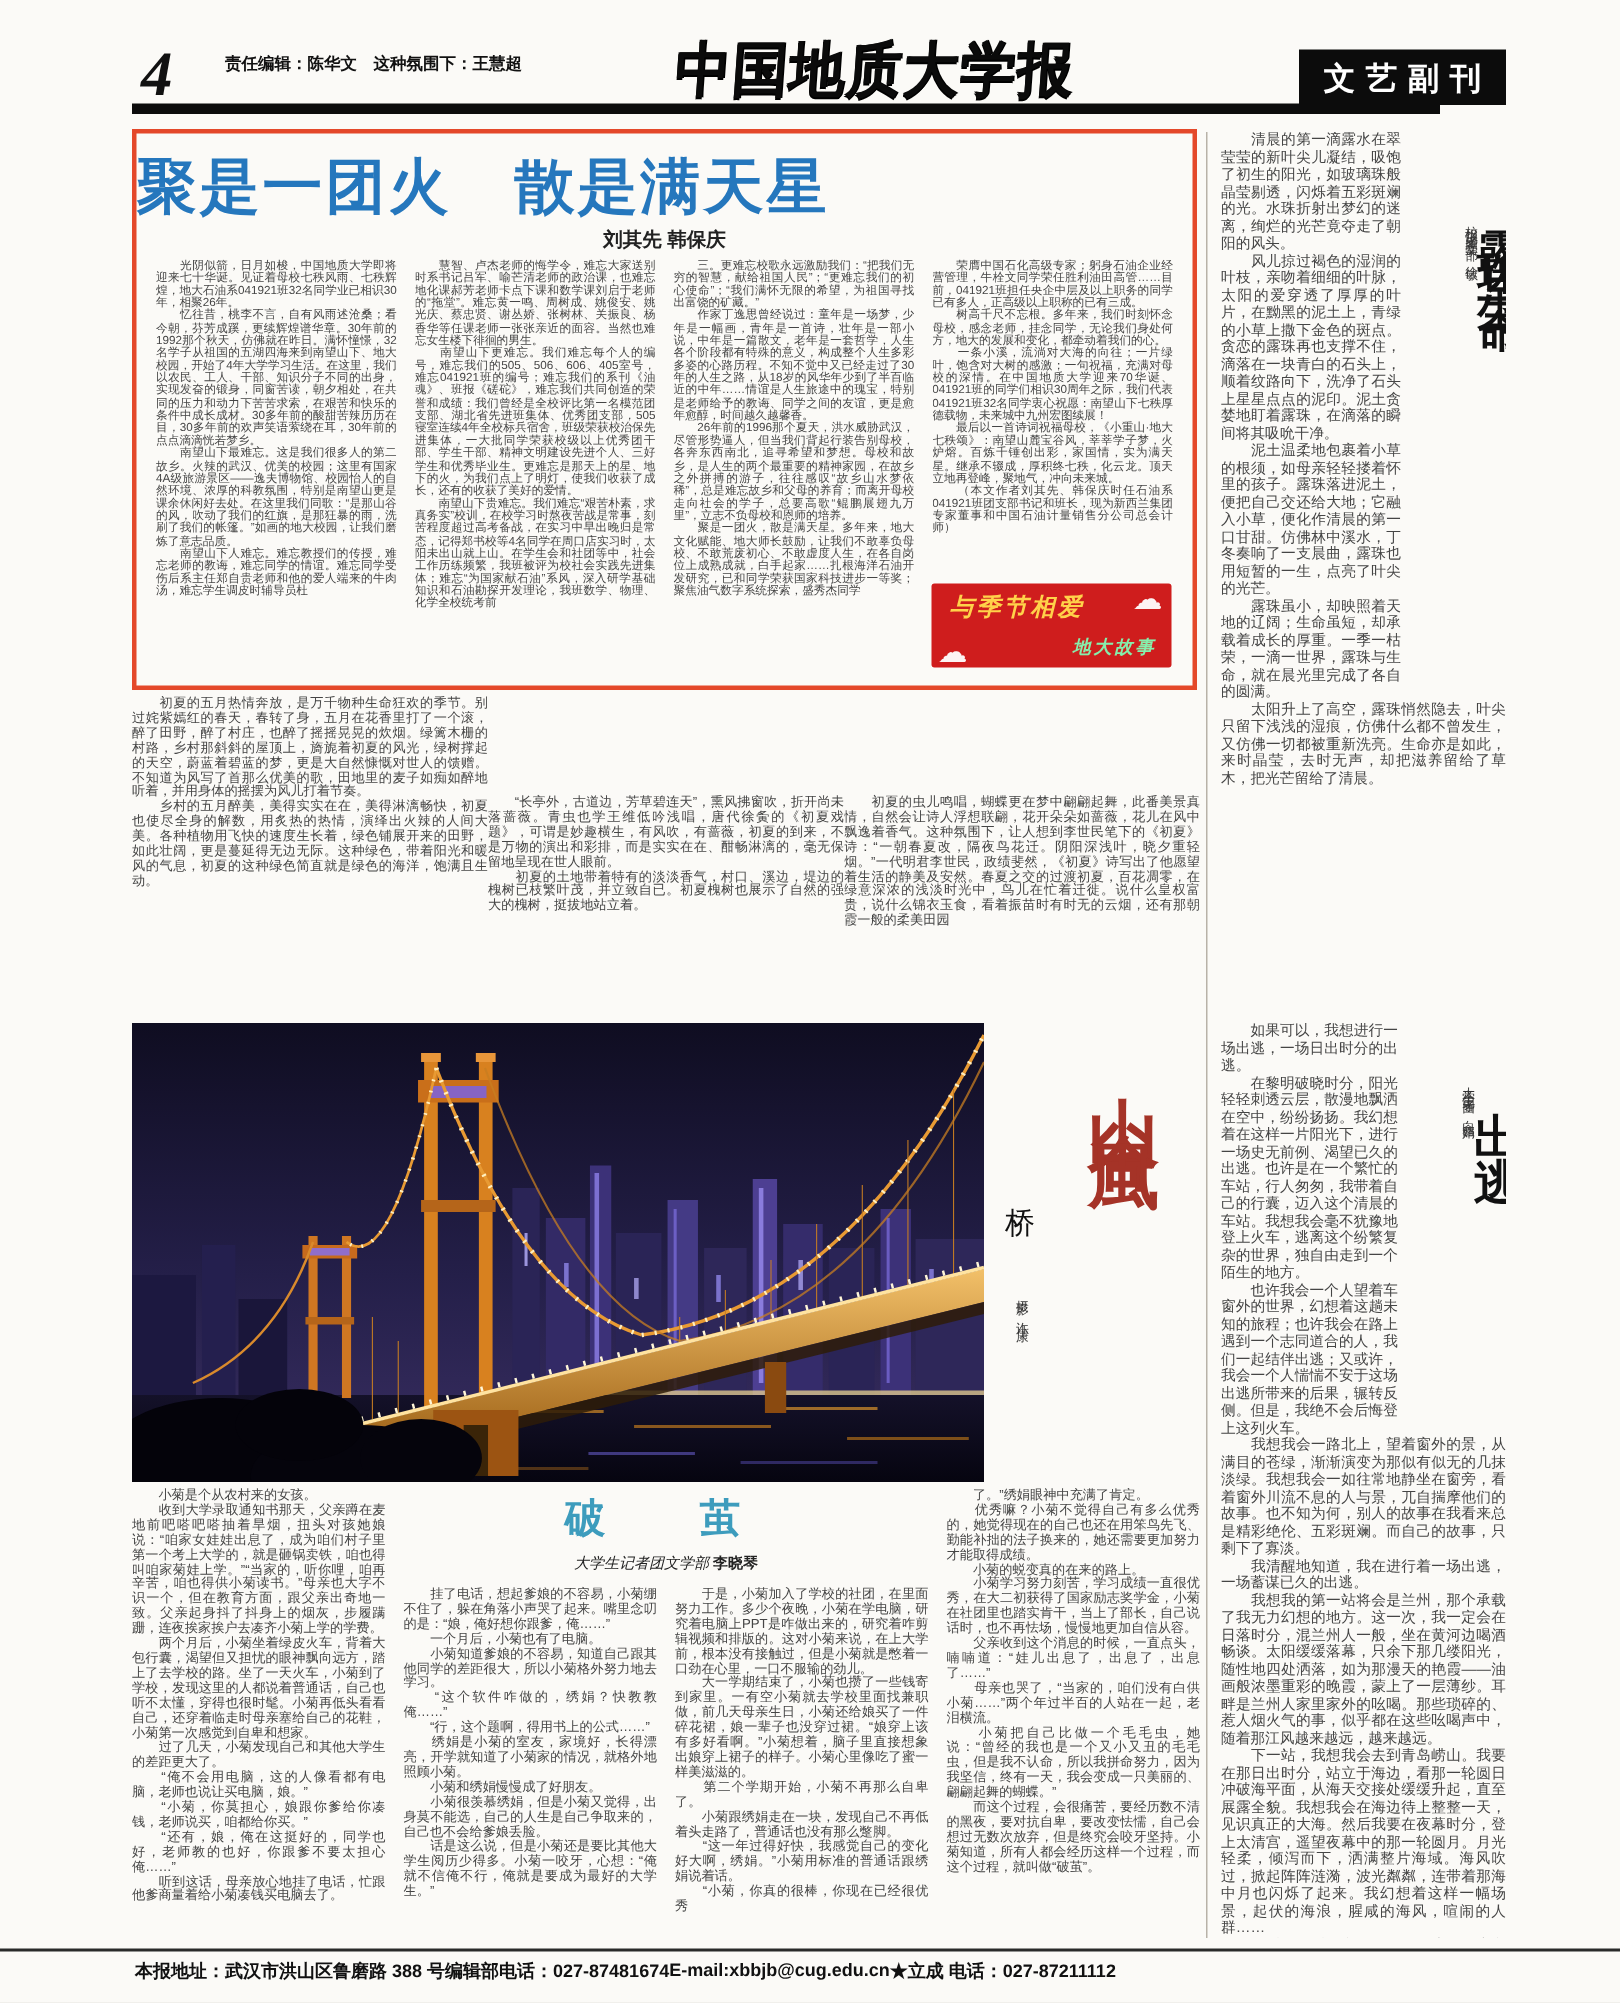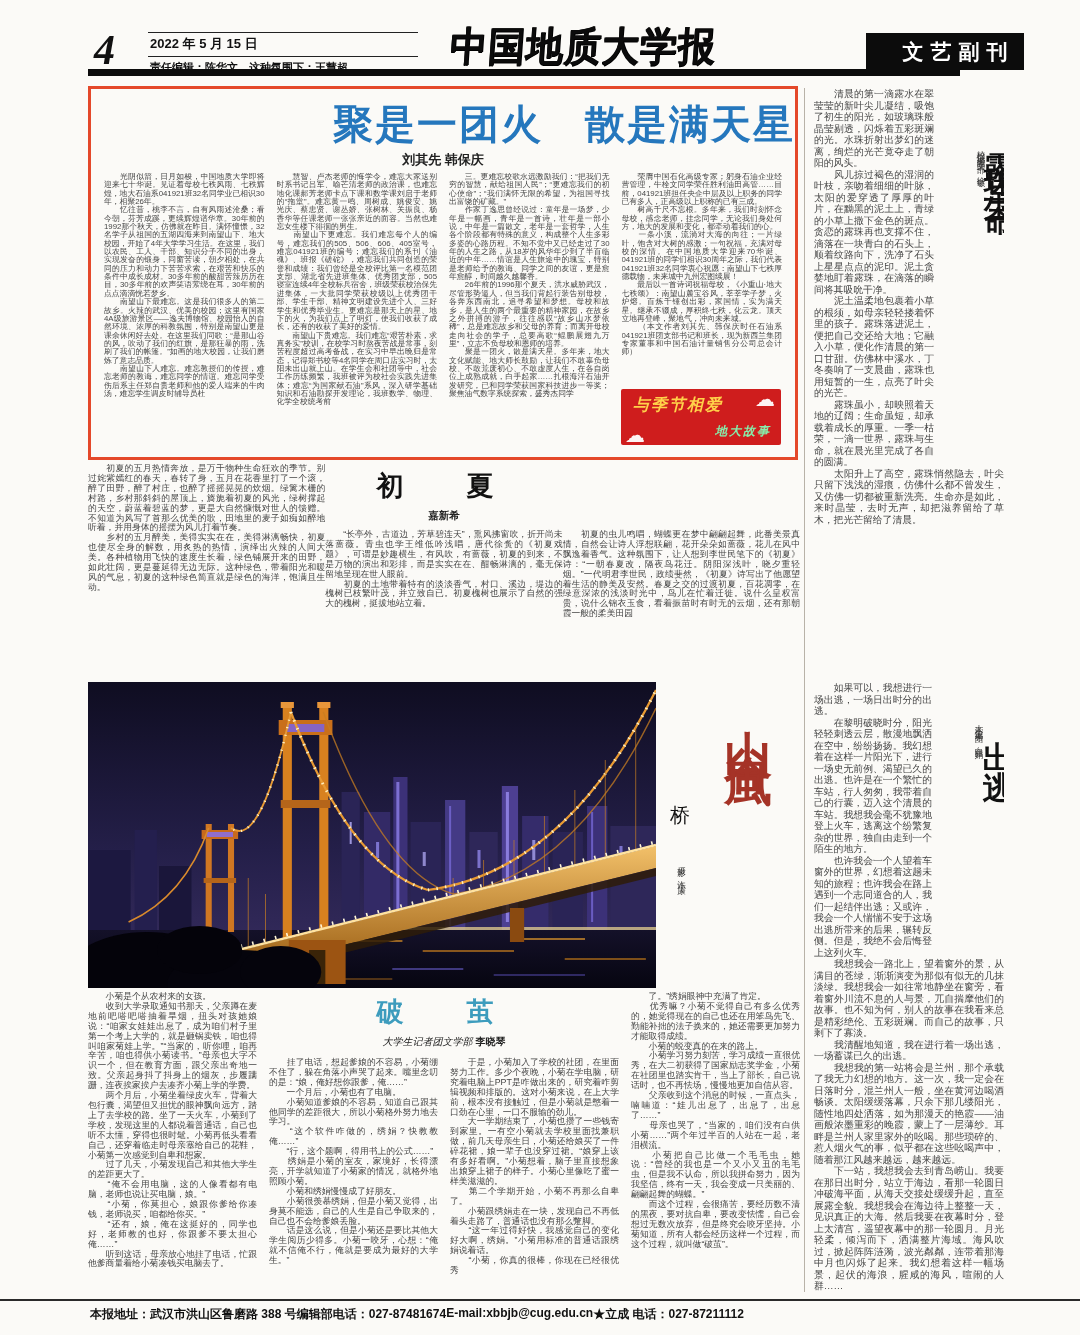--- a/index.html
+++ b/index.html
@@ -8,25 +8,25 @@
   
   .pg-num{position:absolute;left:94px;top:26px;font:italic 900 42px "Liberation Serif",serif;color:#111;}
   .hdr-meta{position:absolute;left:148px;top:32px;width:270px;}
   .hdr-date{font-size:13px;font-weight:700;color:#111;border-top:1px solid #222;border-bottom:1.5px solid #222;padding:2px 0 3px 2px;}
   .hdr-editors{font-size:11px;font-weight:700;color:#111;padding:3px 0 0 2px;}
   .masthead{position:absolute;left:418px;top:22px;width:330px;text-align:center;
             font-family:"Liberation Serif",serif;font-weight:900;font-size:37px;color:#0b0b0b;
             transform:skewX(-4deg) scaleY(1.08);letter-spacing:1px;text-shadow:1px 0 0 #000,0 1px 0 #000;}
   .hdr-bar{position:absolute;left:88px;top:69px;width:872px;height:7px;background:#0c0c0c;}
   .section-box{position:absolute;left:866px;top:33px;width:138px;height:37px;background:#0c0c0c;
-               display:flex;align-items:center;justify-content:center;padding-left:20px;}
+               display:flex;align-items:center;justify-content:center;}
   .section-box span{color:#fff;font-size:21px;font-weight:900;letter-spacing:7px;padding-left:7px;}
   
   .feature{position:absolute;left:88px;top:86px;width:710px;height:374px;border:3px solid #e4482a;background:#fbfaf7;box-sizing:border-box;}
-  .feature-title{position:absolute;left:0;right:0;top:8px;text-align:right;font-size:40px;font-weight:900;
+  .feature-title{position:absolute;left:0;right:0;top:8px;text-align:left;font-size:40px;font-weight:900;
                  color:#2577bd;letter-spacing:2px;}
   .feature-byline{position:absolute;left:0;right:0;top:62px;text-align:center;font-size:13px;font-weight:700;color:#222;}
   .feature-cols{position:absolute;left:13px;right:13px;top:84px;bottom:8px;display:flex;gap:12px;}
   .fcol{flex:1;font-size:7.8px;line-height:8.35px;text-align:justify;overflow:hidden;color:#454545;}
   .flow{white-space:pre-line;}
   .badge{position:absolute;right:14px;bottom:12px;width:160px;height:56px;background:#cf1d1d;z-index:5;
          border-radius:2px;overflow:hidden;}
   .badge .l1{position:absolute;left:12px;top:6px;font-size:16px;font-weight:900;font-style:italic;color:#ffd24a;letter-spacing:2px;}
   .badge .l2{position:absolute;right:10px;bottom:5px;font-size:12px;font-weight:900;font-style:italic;color:#86efac;letter-spacing:2px;}
   .badge .c1{position:absolute;right:6px;top:-2px;color:#fff;font-size:20px;opacity:.95;}
@@ -76,21 +76,20 @@
   .footer{position:absolute;left:90px;top:1306px;width:900px;display:flex;
           font-size:12px;font-weight:700;color:#111;}
 </style>
 </head>
 <body>
 
 <div id="page">
 
   <div class="pg-num">4</div>
   <div class="hdr-meta">
-    <div class="hdr-date">2022 年 5 月 15 日</div>
     <div class="hdr-editors">责任编辑：陈华文　这种氛围下：王慧超</div>
   </div>
   <div class="masthead">中国地质大学报</div>
   <div class="hdr-bar"></div>
   <div class="section-box">
     <span>文艺副刊</span>
   </div>
 
   <div class="feature">
     <div class="feature-title">聚是一团火　散是满天星</div>
@@ -115,24 +114,20 @@
     </div>
     <div class="badge">
       <span class="c1">☁</span>
       <span class="c2">☁</span>
       <span class="l1">与季节相爱</span>
       <span class="l2">地大故事</span>
     </div>
   </div>
 
   <div class="chuxia">
-    <div class="chuxia-title">
-      <div class="t">初　夏</div>
-      <div class="b">嘉新希</div>
-    </div>
     <div class="chuxia-cols">
       <div class="ccol flow">　　初夏的五月热情奔放，是万千物种生命狂欢的季节。别过姹紫嫣红的春天，春转了身，五月在花香里打了一个滚，醉了田野，醉了村庄，也醉了摇摇晃晃的炊烟。绿篱木栅的村路，乡村那斜斜的屋顶上，旖旎着初夏的风光，绿树撑起的天空，蔚蓝着碧蓝的梦，更是大自然慷慨对世人的馈赠。不知道为风写了首那么优美的歌，田地里的麦子如痴如醉地听着，并用身体的摇摆为风儿打着节奏。
 　　乡村的五月醉美，美得实实在在，美得淋漓畅快，初夏也使尽全身的解数，用炙热的热情，演绎出火辣的人间大美。各种植物用飞快的速度生长着，绿色铺展开来的田野，如此壮阔，更是蔓延得无边无际。这种绿色，带着阳光和暖风的气息，初夏的这种绿色简直就是绿色的海洋，饱满且生动。</div>
       <div class="ccol flow pad-top">　　“长亭外，古道边，芳草碧连天”，熏风拂窗吹，折开尚未落蔷薇。青虫也学王维低吟浅唱，唐代徐夤的《初夏戏题》，可谓是妙趣横生，有风吹，有蔷薇，初夏的到来，不是万物的演出和彩排，而是实实在在、酣畅淋漓的，毫无保留地呈现在世人眼前。
 　　初夏的土地带着特有的淡淡香气，村口、溪边，堤边的槐树已枝繁叶茂，并立致自已。初夏槐树也展示了自然的强大的槐树，挺拔地站立着。</div>
       <div class="ccol flow pad-top">　　初夏的虫儿鸣唱，蝴蝶更在梦中翩翩起舞，此番美景真情，自然会让诗人浮想联翩，花开朵朵如蔷薇，花儿在风中飘逸着香气。这种氛围下，让人想到李世民笔下的《初夏》诗：“一朝春夏改，隔夜鸟花迁。阴阳深浅叶，晓夕重轻烟。”一代明君李世民，政绩斐然，《初夏》诗写出了他愿望着生活的静美及安然。春夏之交的过渡初夏，百花凋零，在绿意深浓的浅淡时光中，鸟儿在忙着迁徙。说什么皇权富贵，说什么锦衣玉食，看着振苗时有时无的云烟，还有那朝霞一般的柔美田园</div>
     </div>
   </div>
 
   <div class="rail-divider"></div>

